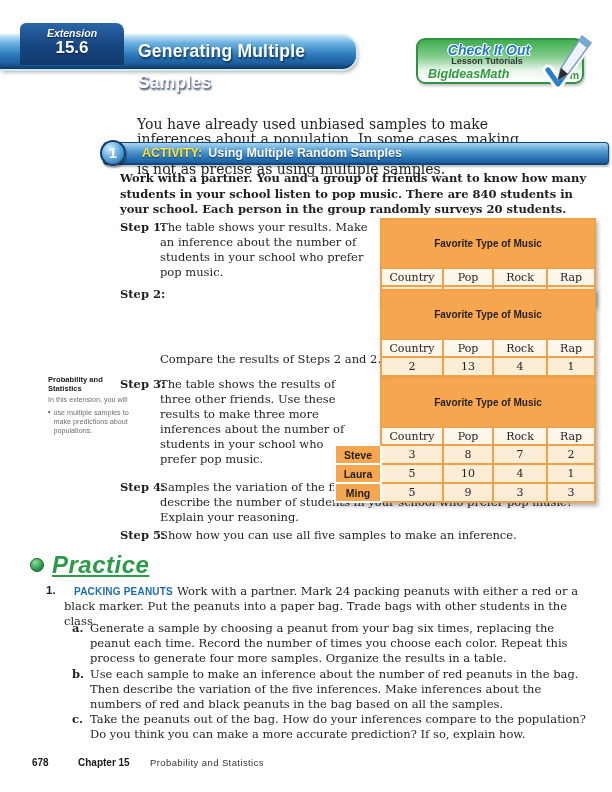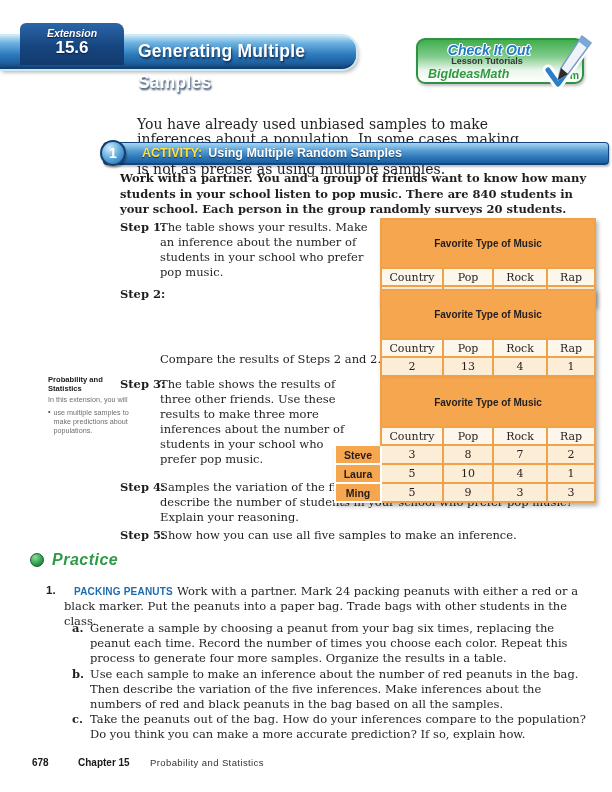--- a/index.html
+++ b/index.html
@@ -108,21 +108,21 @@
   .sb-head { font-weight:bold; font-size:7.6px; color:#1a1a1a; }
   .sb-sub  { font-size:7.2px; color:#6d6e70; margin-top:2px; }
   .sb-bullet { display:flex; gap:3px; font-size:7.2px; color:#6d6e70; margin-top:4px; }
   .sb-dot { color:#4a4a4a; line-height:8px; }
   
   .practice-head { position:absolute; left:30px; top:551px; display:flex; align-items:center; gap:8px; }
   .p-dot { width:14px; height:14px; border-radius:50%;
     background:radial-gradient(circle at 35% 28%,#8fdc9d 0%,#2d9a47 60%,#14632a 100%);
     border:1px solid #14632a; }
   .p-title { font-family:"Liberation Sans",sans-serif; font-weight:bold; font-style:italic;
-    font-size:16px; color:#2D9A47; letter-spacing:.5px; }
+    font-size:24px; color:#2D9A47; letter-spacing:.5px;text-decoration:underline; }
   .prob-num { position:absolute; left:46px; top:584px; font-weight:bold; font-size:11.5px;
     font-family:"Liberation Sans",sans-serif; }
   .prob-text { position:absolute; left:64px; top:584px; width:524px;
     font-size:11.5px; line-height:15px; }
   .prob-tag { font-family:"Liberation Sans",sans-serif; font-weight:bold; font-size:10px;
     color:#1e6cb0; letter-spacing:.2px; margin-right:4px;padding-left:10px; }
   .item-letter { position:absolute; left:72px; font-weight:bold; font-size:11.5px; }
   .item-text { position:absolute; left:90px; width:505px; font-size:11.5px; line-height:15px; }
   
   .footer { position:absolute; left:0; top:757px; width:612px; height:16px;

